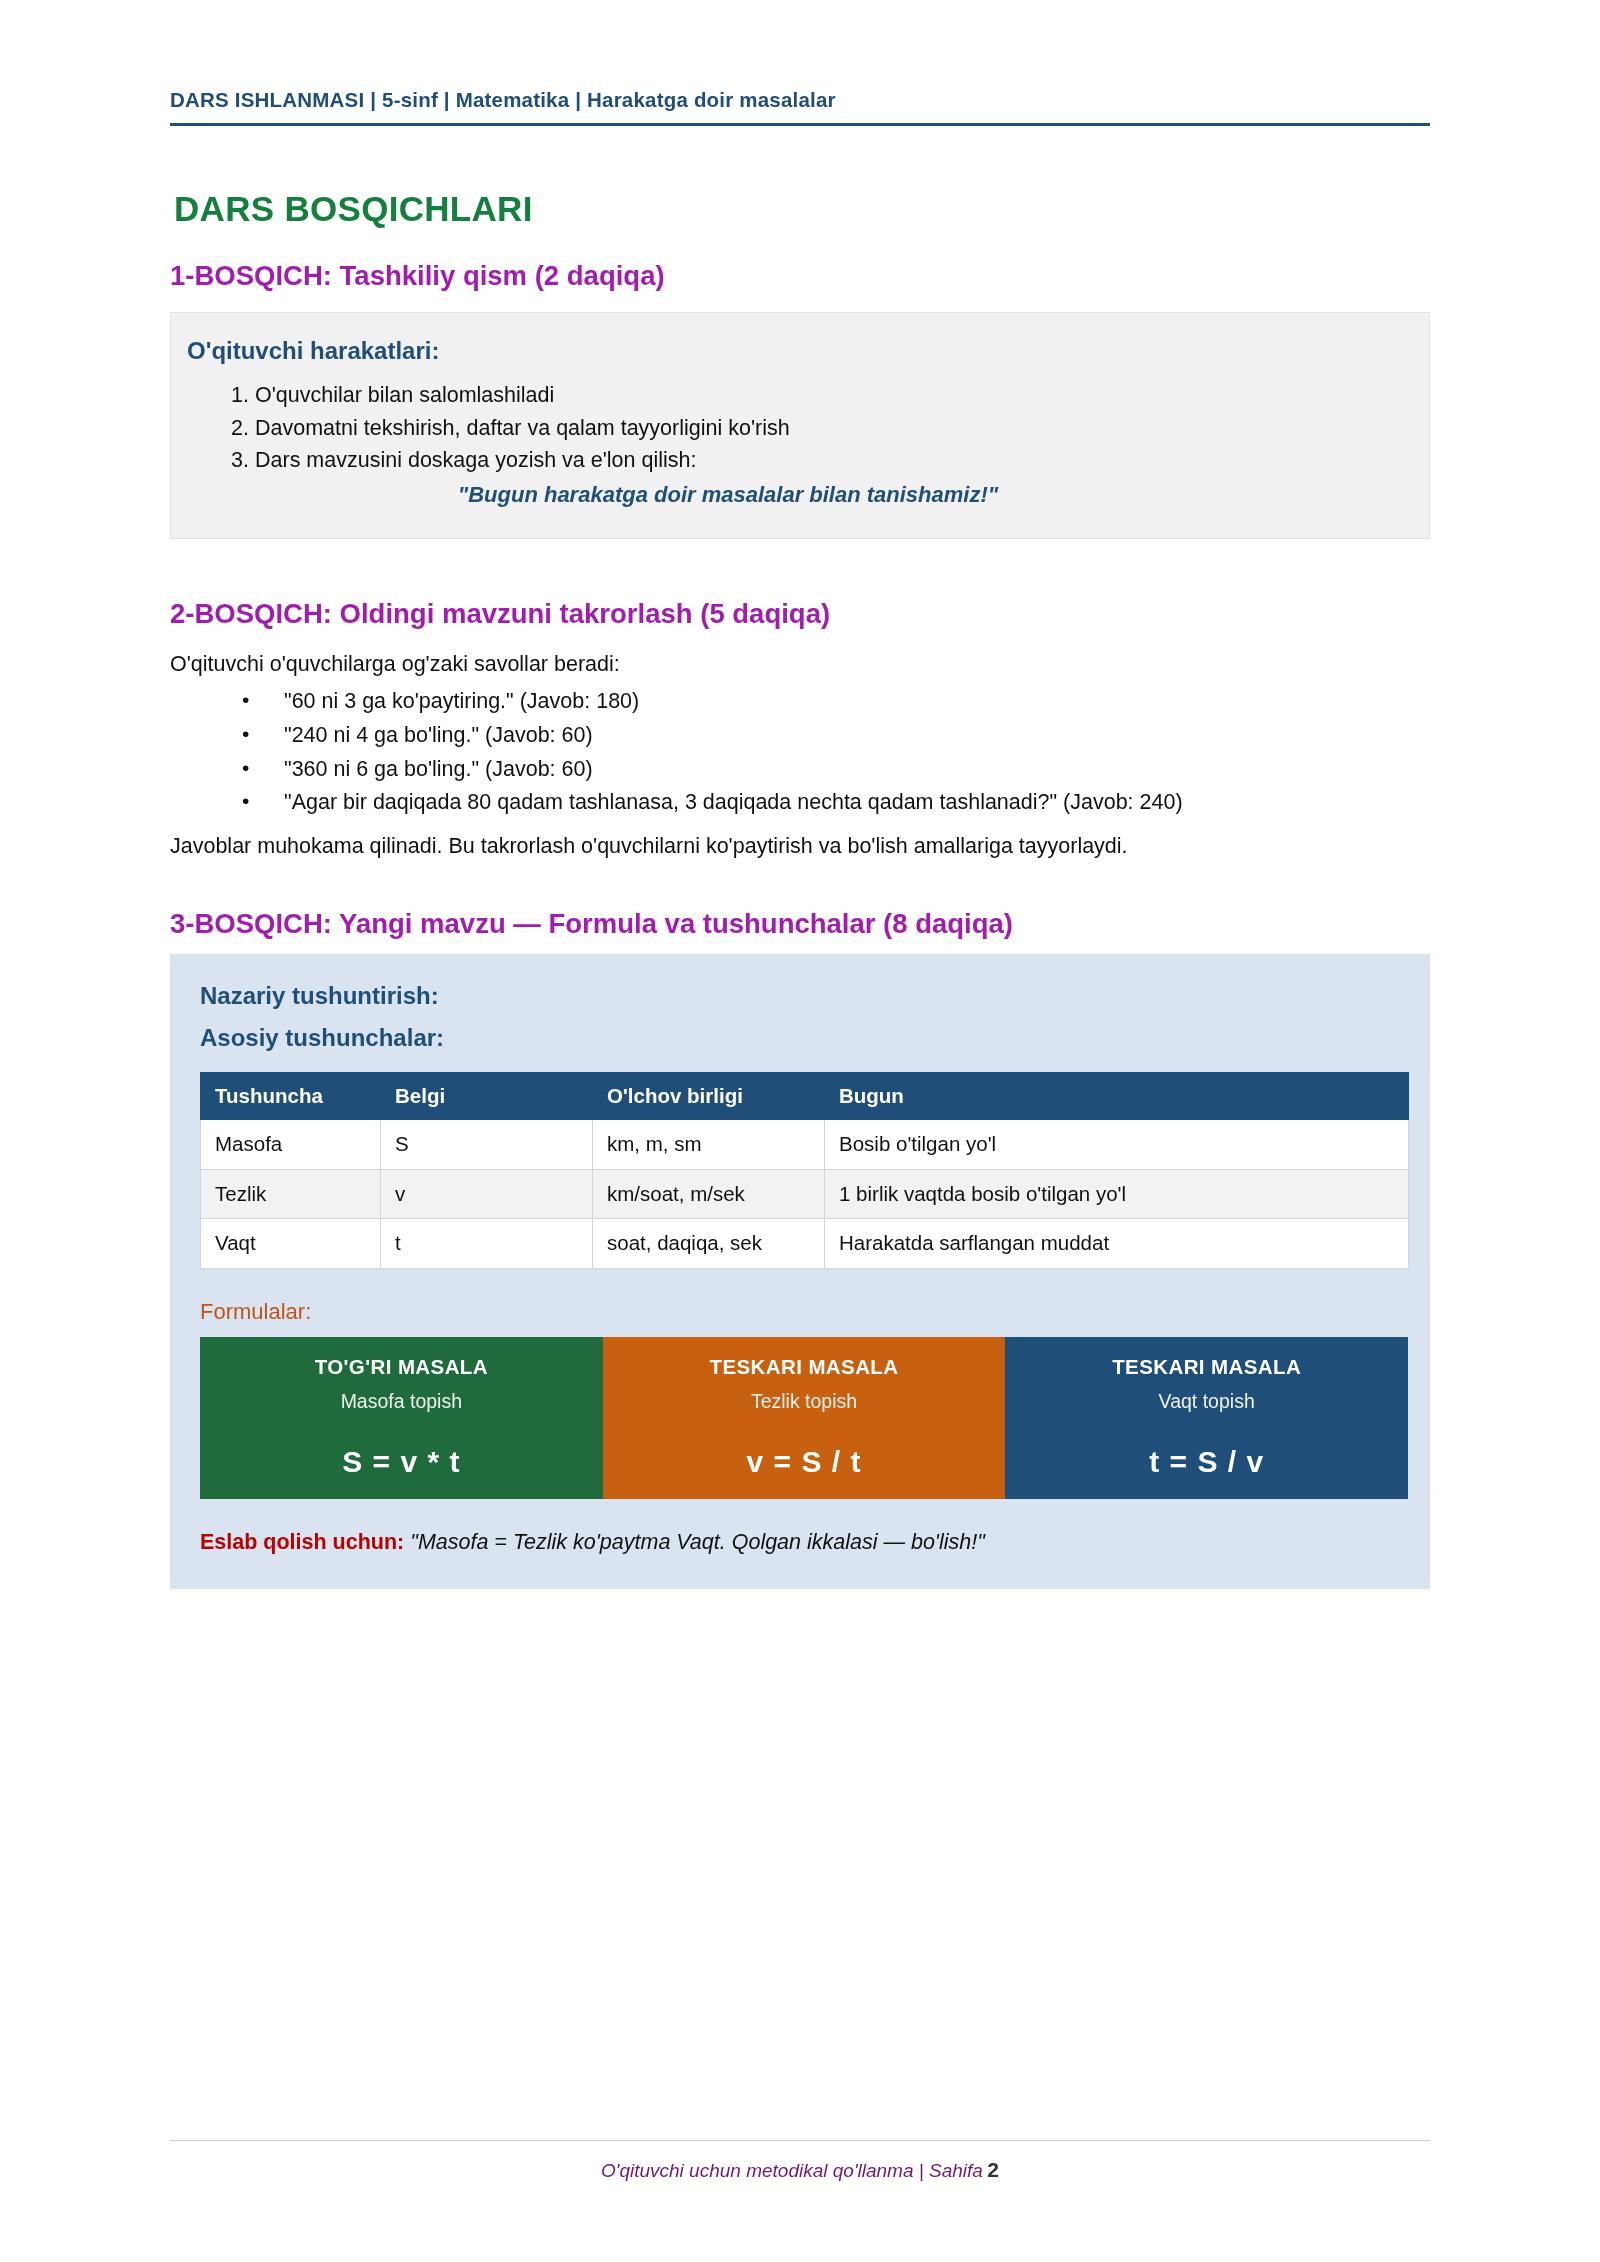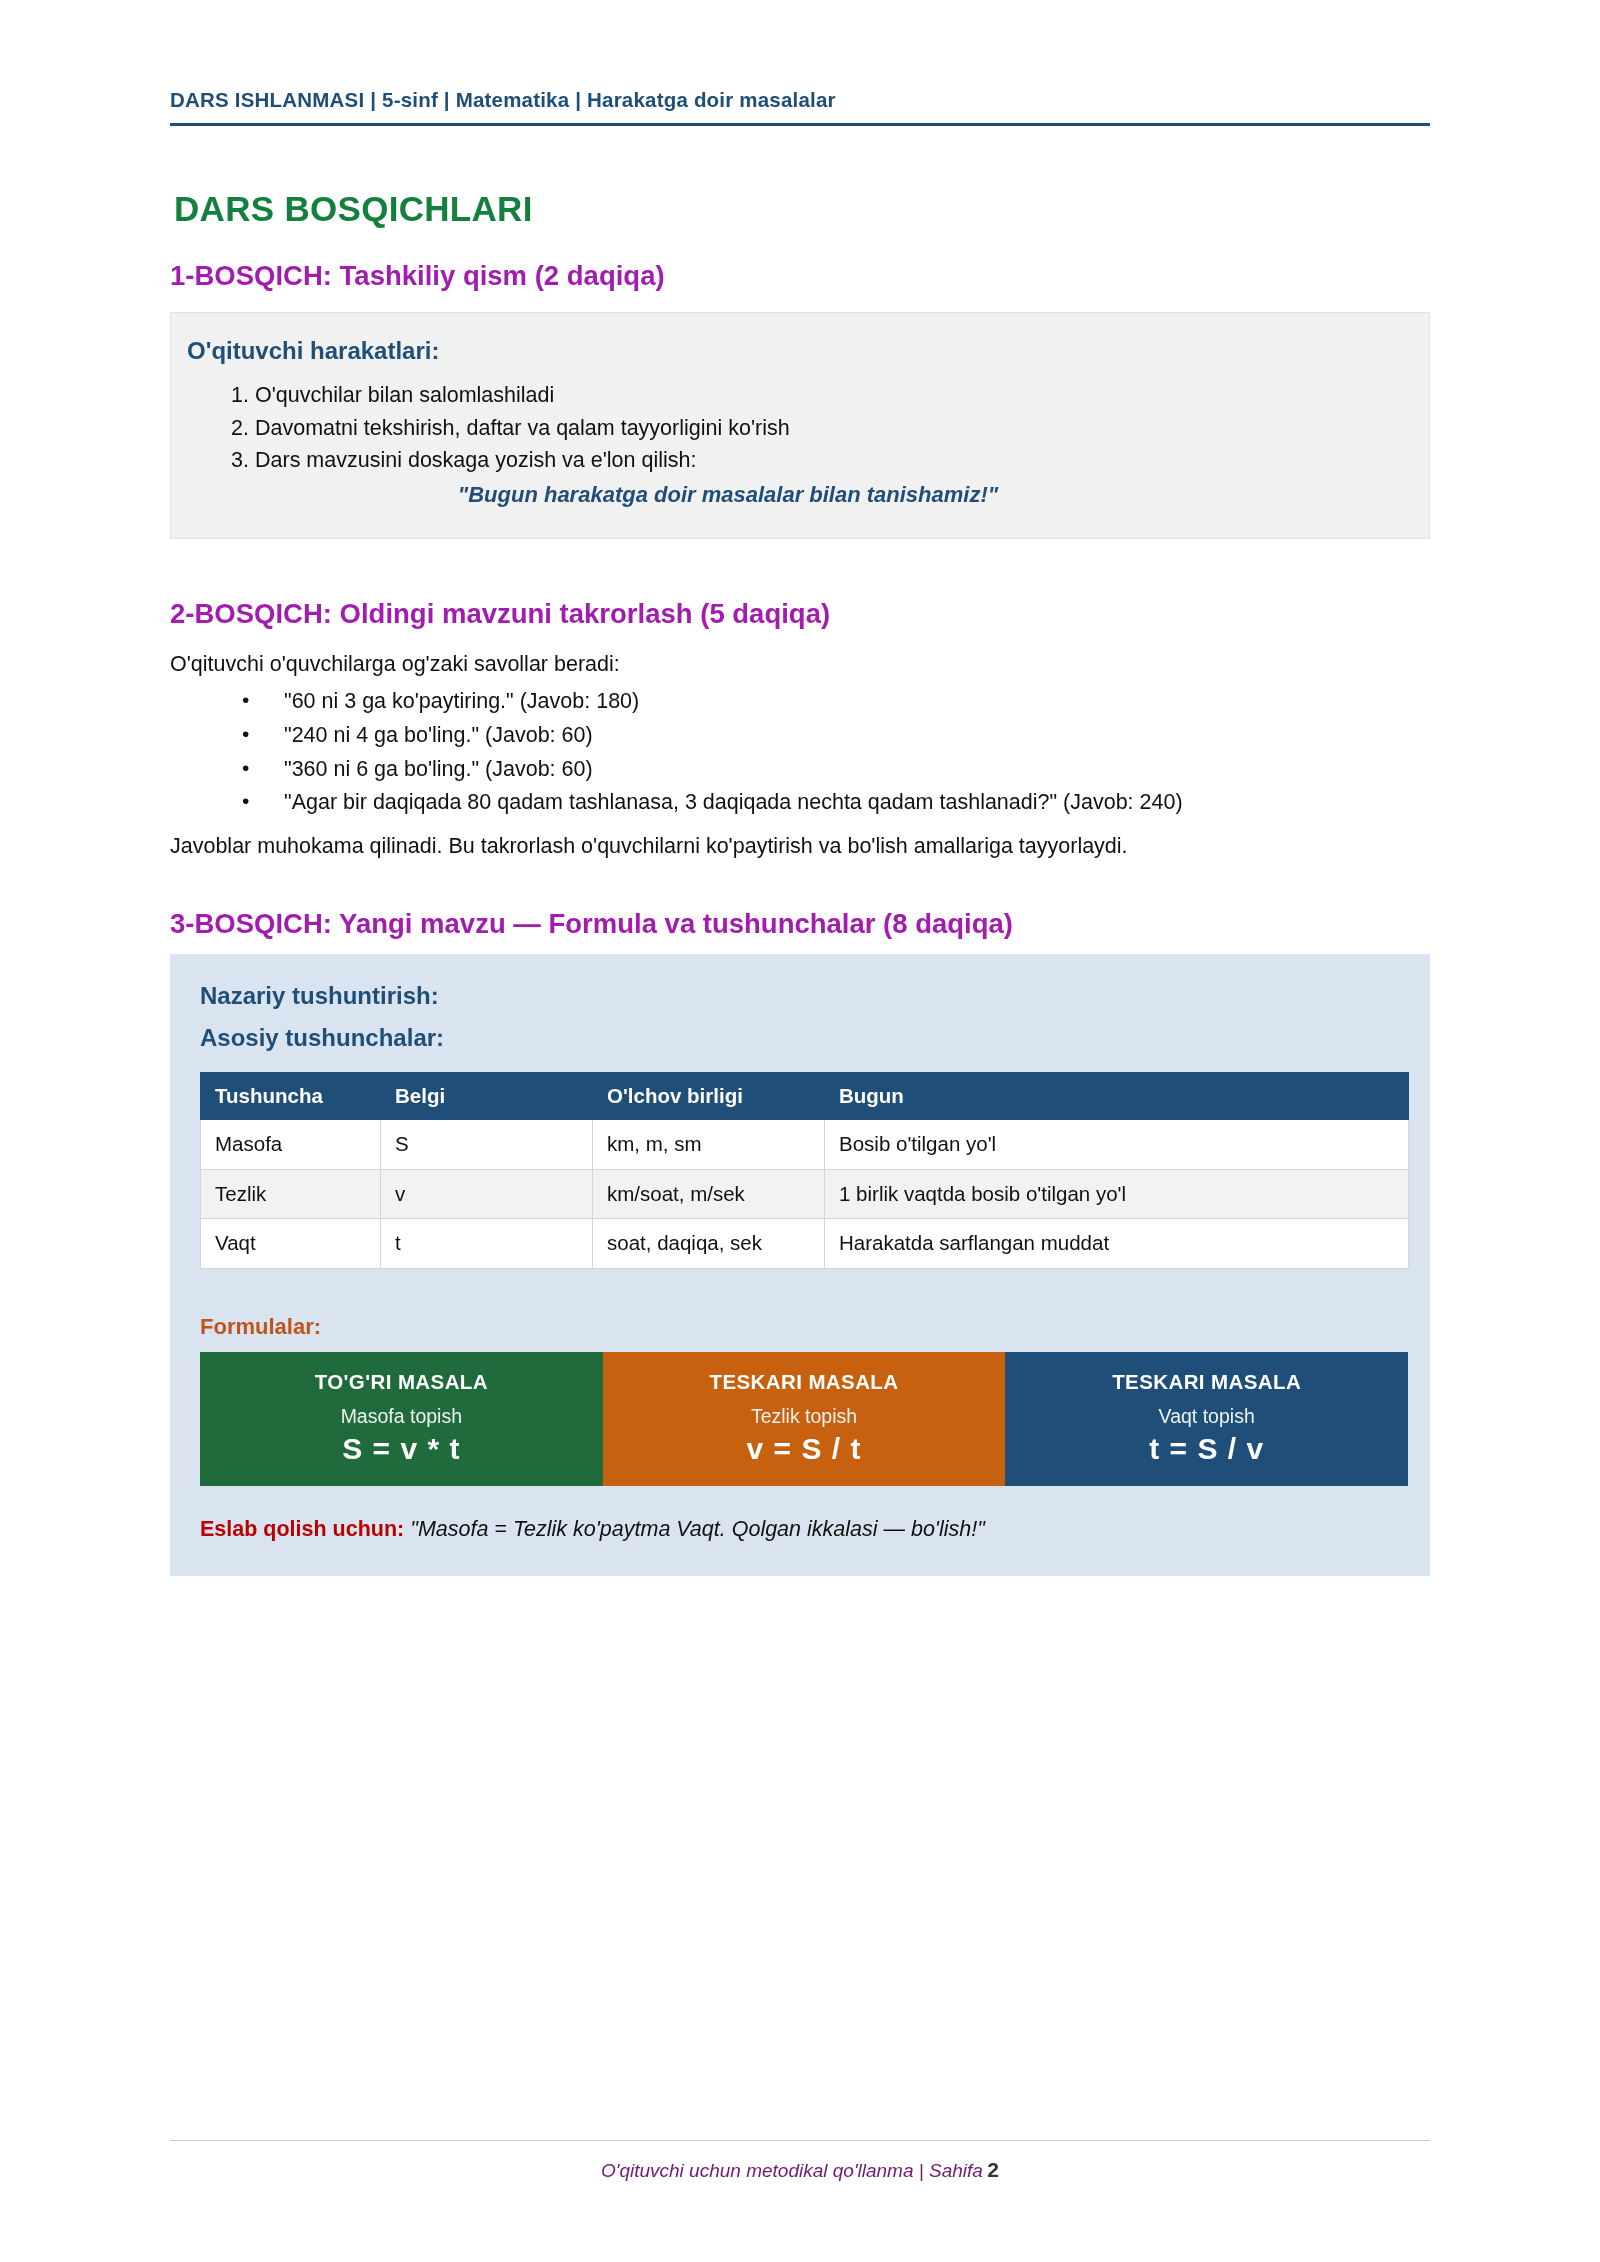--- a/index.html
+++ b/index.html
@@ -165,24 +165,24 @@
     background: #ffffff;
     color: #111;
     padding: 11px 14px;
     border: 1px solid #d5d5d5;
     vertical-align: top;
     line-height: 1.3;
   }
   table.concepts tr.alt td { background: #f2f2f2; }
 
   .formulalar-label {
-    margin-top: 45px;
+    margin-top: 30px;
     margin-bottom: 12px;
     font-size: 22px;
-    font-weight: bold;
+    font-weight: normal;
     color: #c1541a;
   }
   .formula-row {
     display: flex;
     width: 1208px;
   }
   .fcard {
     flex: 1 1 0;
     text-align: center;
     padding: 18px 6px 20px 6px;
@@ -198,21 +198,21 @@
     letter-spacing: 0.4px;
   }
   .fcard-sub {
     font-size: 19.5px;
     margin-top: 11px;
     color: #eef3ef;
   }
   .fcard-formula {
     font-size: 30px;
     font-weight: bold;
-    margin-top: 4px;
+    margin-top: 32px;
     letter-spacing: 1px;
   }
 
   .remember {
     margin-top: 30px;
     font-size: 21.5px;
     line-height: 1.3;
   }
   .remember .label {
     font-weight: bold;

